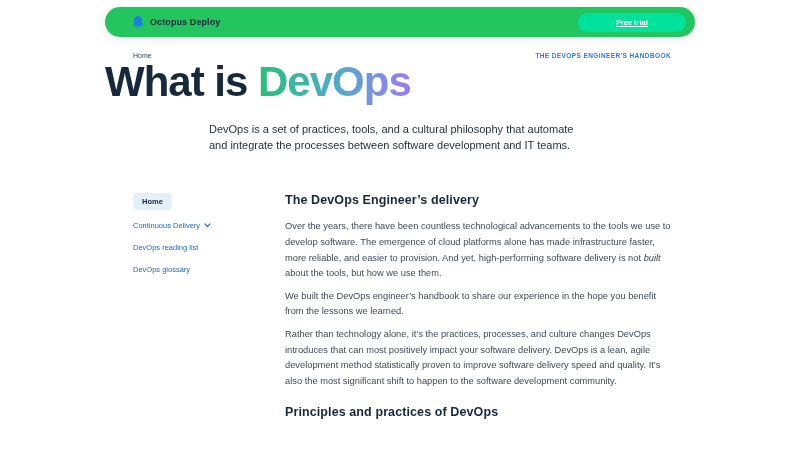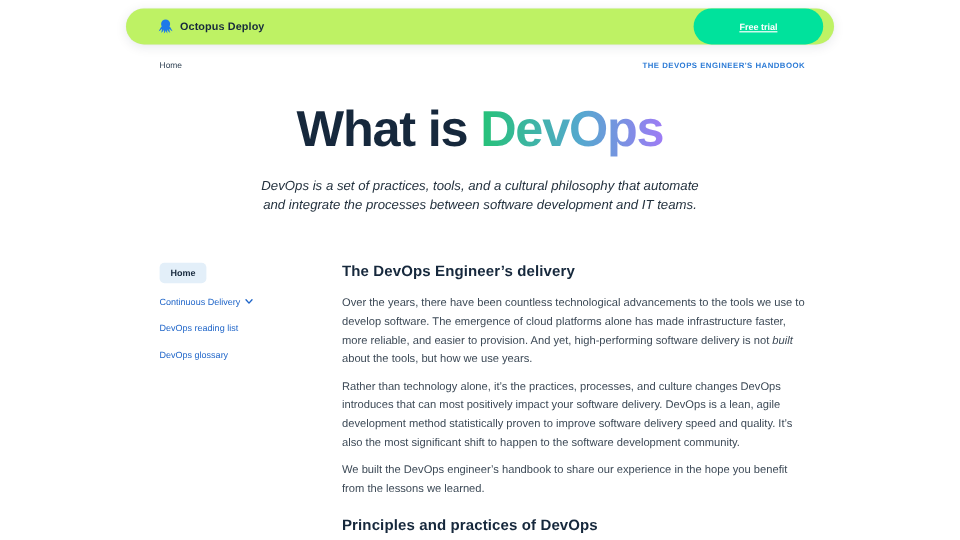--- a/index.html
+++ b/index.html
@@ -9,24 +9,25 @@
     overflow: hidden;
     font-family: "Liberation Sans", sans-serif;
     -webkit-font-smoothing: antialiased;
   }
   .page { width: 590px; margin: 0 auto; }
 
   
   .navbar {
     margin-top: 7px;
     height: 30px;
-    background: #bef264;
+    background: #22c55e;
     border-radius: 999px;
     box-shadow: 0 2px 10px rgba(20, 40, 60, 0.10), 0 0 1px rgba(20,40,60,0.06);
     display: flex;
+    align-items: center;
     padding: 0 9px 0 26px;
   }
   .brand { display: flex; align-items: center; gap: 5px; cursor: pointer; }
   .brand-name { font-size: 9px; font-weight: 700; color: #16283c; letter-spacing: 0.1px; }
   .nav-links { display: flex; align-items: center; gap: 18px; margin-left: 118px; }
   .nav-link { font-size: 7.5px; font-weight: 500; color: #16283c; cursor: pointer; white-space: nowrap; }
   .cta-btn {
     margin-left: auto;
     background: #00e29c;
     color: #ffffff;
@@ -52,41 +53,40 @@
   .handbook-label {
     font-size: 6.5px;
     font-weight: 700;
     color: #2e7cd6;
     letter-spacing: 0.4px;
     text-transform: uppercase;
     cursor: pointer;
   }
 
   
-  .hero { text-align: center; margin-top: 26px; }
+  .hero { text-align: left; }
   .hero-title {
     font-size: 42px;
     font-weight: 800;
     letter-spacing: -1px;
     color: #16283c;
     line-height: 1.1;
   }
   .hero-title .gradient {
     background: linear-gradient(90deg, #25c277 0%, #55a8cf 55%, #9e7bf5 100%);
     -webkit-background-clip: text;
     background-clip: text;
     color: transparent;
   }
   .hero-subtitle {
     width: 382px;
     margin: 17px auto 0;
     font-size: 11px;
     line-height: 1.42;
     color: #24323f;
-    font-style: italic;
   }
 
   
   .body-section { display: flex; margin-top: 40px; padding: 0 23px 0 28px; }
   .sidebar { width: 152px; flex-shrink: 0; }
   .sidebar-item {
     font-size: 7.5px;
     color: #2066c9;
     margin-bottom: 13px;
     cursor: pointer;
@@ -165,20 +165,20 @@
       <div class="sidebar-item">
         <span>DevOps reading list</span>
       </div>
       <div class="sidebar-item">
         <span>DevOps glossary</span>
       </div>
     </div>
 
     <div class="main-col">
       <h2 class="content-heading">The DevOps Engineer’s delivery</h2>
-      <p><span>Over the years, there have been countless technological advancements to the tools we use to develop software. The emergence of cloud platforms alone has made infrastructure faster, more reliable, and easier to provision. And yet, high-performing software delivery is not </span><span class="italic">built</span><span> about the tools, but how we use years.</span></p>
+      <p><span>Over the years, there have been countless technological advancements to the tools we use to develop software. The emergence of cloud platforms alone has made infrastructure faster, more reliable, and easier to provision. And yet, high-performing software delivery is not </span><span class="italic">built</span><span> about the tools, but how we use them.</span></p>
+      <p>We built the DevOps engineer’s handbook to share our experience in the hope you benefit from the lessons we learned.</p>
       <p>Rather than technology alone, it’s the practices, processes, and culture changes DevOps introduces that can most positively impact your software delivery. DevOps is a lean, agile development method statistically proven to improve software delivery speed and quality. It’s also the most significant shift to happen to the software development community.</p>
-      <p>We built the DevOps engineer’s handbook to share our experience in the hope you benefit from the lessons we learned.</p>
       <h2 class="content-heading second">Principles and practices of DevOps</h2>
     </div>
 
   </div>
 </div>
 
 </body></html>

